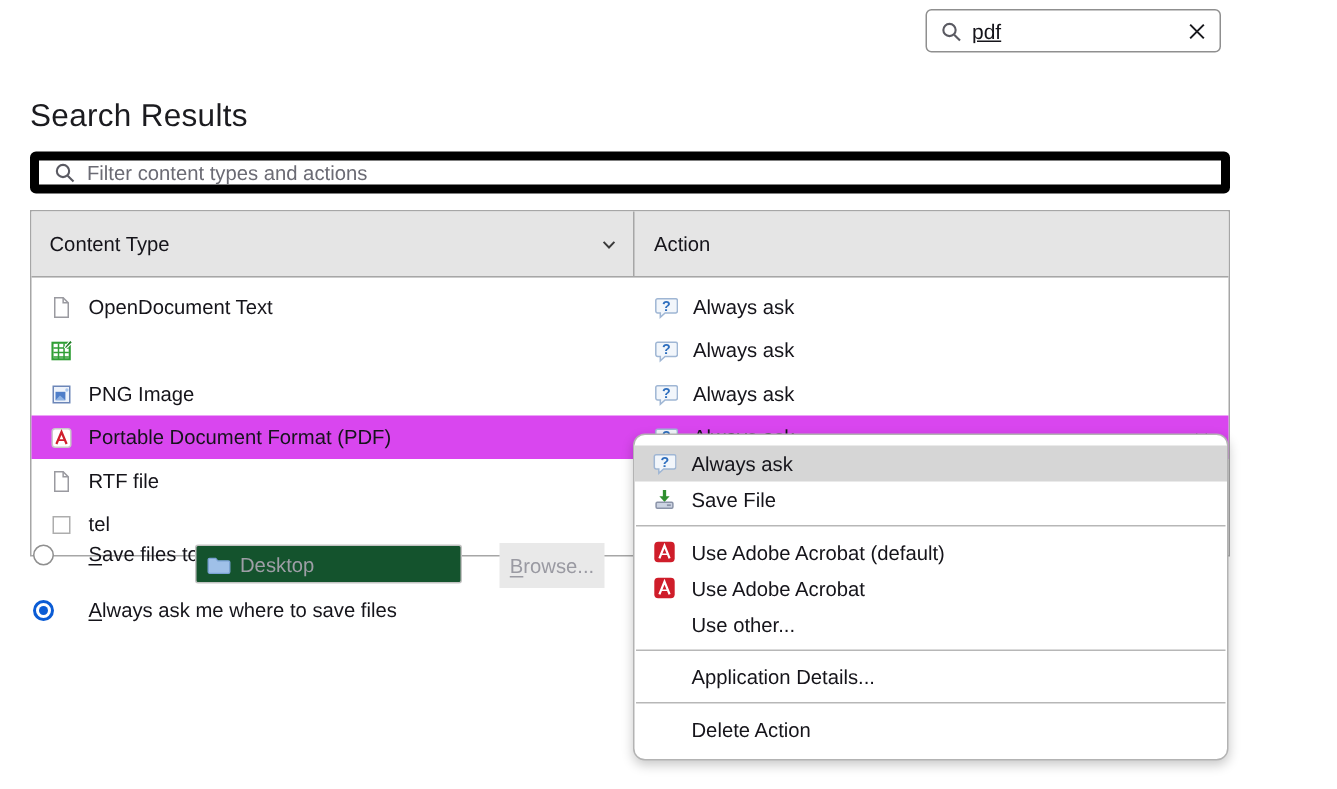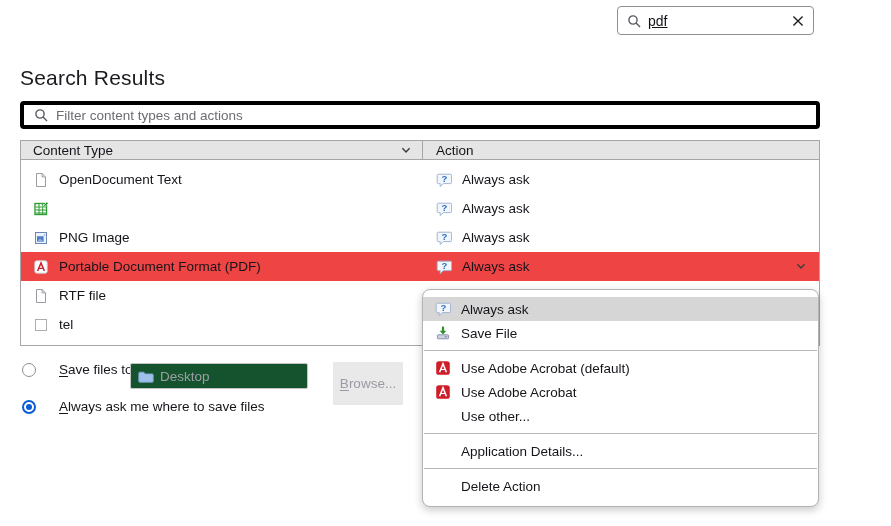--- a/index.html
+++ b/index.html
@@ -10,56 +10,56 @@
   
   .top-search { left:617px; top:6px; width:197px; height:29px; border:1px solid #8f8f8f;
     border-radius:4px; display:flex; align-items:center; padding:0 9px; gap:7px; background:#fff;text-decoration:underline; }
   .top-search input { border:none; outline:none; flex:1; font:14px "Liberation Sans",sans-serif; color:#15141a; min-width:0; background:transparent; }
   .icon-btn { display:flex; align-items:center; cursor:default; }
 
   
   .page-title { left:20px; top:66px; font-size:21px; font-weight:300; color:#1b1b1f; letter-spacing:.2px; }
 
   
-  .filter-box { left:20px; top:101px; width:800px; height:28px; border:4px solid #000000;
+  .filter-box { left:20px; top:101px; width:800px; height:28px; border:6px solid #000000;
     border-radius:4px; display:flex; align-items:center; padding:0 10px; gap:8px; background:#fff; }
   .filter-box input { border:none; outline:none; flex:1; font:13.5px "Liberation Sans",sans-serif; background:transparent; }
   .filter-box input::placeholder { color:#6b6b74; opacity:1; }
 
   
   .type-table { left:20px; top:140px; width:800px; border:1px solid #a6a6a6; background:#fff; }
-  .t-head { height:19px; background:#e5e5e5; border-bottom:1px solid #a6a6a6; display:flex; font-size:13.5px; }
+  .t-head { height:44px; background:#e5e5e5; border-bottom:1px solid #a6a6a6; display:flex; font-size:13.5px; }
   .t-head .h1 { width:402px; display:flex; align-items:center; justify-content:space-between;
     padding:0 10px 0 12px; border-right:1px solid #a6a6a6; }
   .t-head .h2 { flex:1; display:flex; align-items:center; padding-left:13px; }
   .t-body { padding:5px 0 6px 0; }
   .t-row { height:29px; display:flex; position:relative; font-size:13.5px; }
   .t-row .c1 { width:402px; display:flex; align-items:center; gap:10px; padding-left:12px; }
   .t-row .c2 { flex:1; display:flex; align-items:center; gap:10px; padding-left:13px; }
-  .t-row.selected { background:#ef4444; }
+  .t-row.selected { background:#d946ef; }
   .row-chevron { position:absolute; right:12px; top:8px; }
 
   
   .action-menu { left:422px; top:289px; width:397px; background:#fff; border:1px solid #b3b3b3;
     border-radius:8px; box-shadow:0 3px 8px rgba(0,0,0,.22); padding:7px 0 8px 0; z-index:5; }
   .menu-item { height:24px; display:flex; align-items:center; gap:10px; padding:0 12px; font-size:13.5px; }
   .menu-item.highlight { background:#d6d6d6; }
   .menu-sep { height:1px; background:#b7b7b7; margin:5px 1px; }
   .ispacer { width:16px; height:16px; flex:none; }
 
   
   .opt-row { display:flex; align-items:center; gap:23px; font-size:13.5px; }
   .radio { width:14px; height:14px; border-radius:50%; border:1px solid #8f8f8f; background:#fff; flex:none; position:relative; }
   .radio.checked { border:2px solid #0b5cd5; }
   .radio.checked::after { content:""; position:absolute; left:2px; top:2px; width:6px; height:6px;
     border-radius:50%; background:#0b5cd5; }
   .ak { text-decoration:underline; text-underline-offset:2px; }
   .folder-field { left:130px; top:363px; width:178px; height:26px; border:1px solid #c3c3c3; border-radius:2px;
     display:flex; align-items:center; gap:6px; padding:0 7px; color:#9e9ea6; font-size:13.5px; background:#14532d; }
-  .browse-btn { left:333px; top:362px; width:70px; height:43px; background:#e9e9e9; border:none; border-radius:0;
+  .browse-btn { left:333px; top:362px; width:70px; height:30px; background:#e9e9e9; border:none; border-radius:0;
     color:#9a9aa2; font:13.5px "Liberation Sans",sans-serif; display:flex; align-items:center; justify-content:center; }
   svg { display:block; flex:none; }
 </style>
 </head>
 <body>
 
 <svg width="0" height="0" style="position:absolute">
   <defs>
     <g id="i-question">
       <path d="M2 2h12a1.2 1.2 0 0 1 1.2 1.2v7a1.2 1.2 0 0 1-1.2 1.2H7l-3.2 2.9v-2.9H2A1.2 1.2 0 0 1 .8 10.2v-7A1.2 1.2 0 0 1 2 2z" transform="translate(.4 .2)" fill="#f2f6fb" stroke="#9fb6d4" stroke-width="1"></path>

